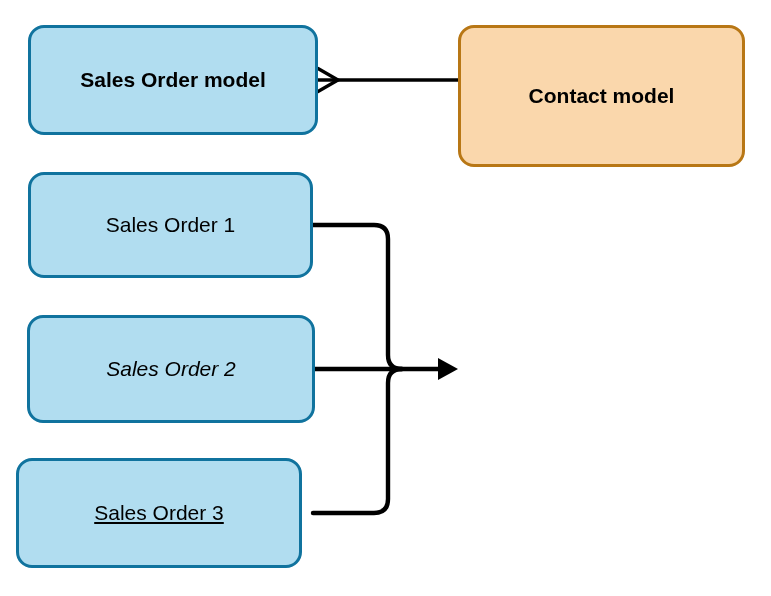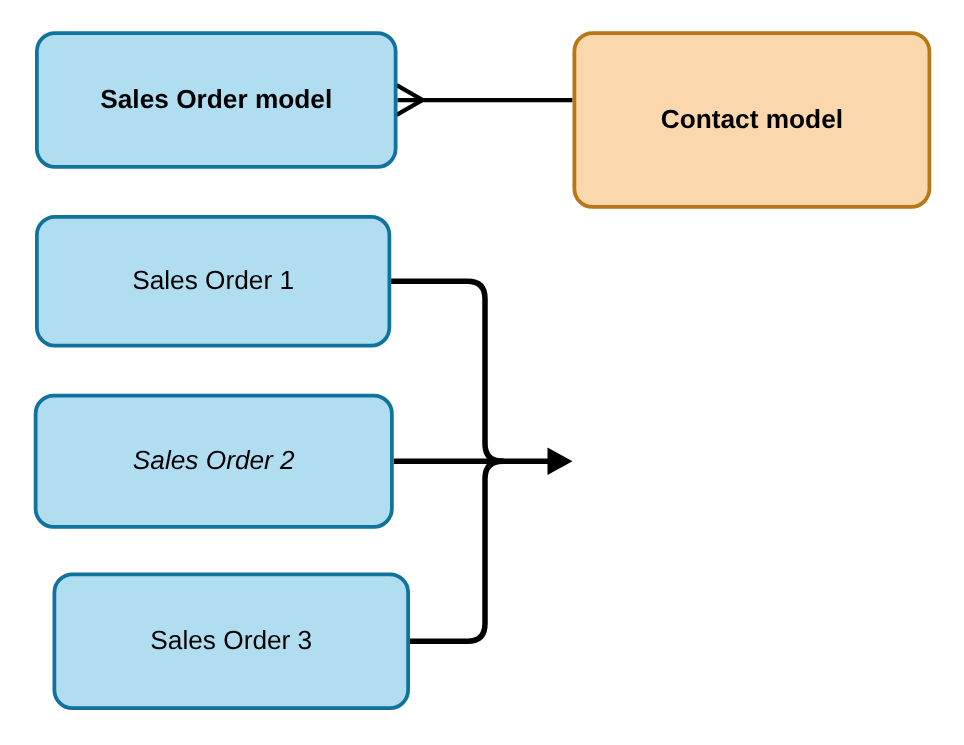--- a/index.html
+++ b/index.html
@@ -44,21 +44,21 @@
     border-color: #B87715;
   }
   .node.bold {
     font-weight: 700;
   }
   
   .n-sales-order-model { left: 28px;  top: 25px;  width: 290px; height: 110px; }
   .n-contact-model     { left: 458px; top: 25px;  width: 287px; height: 142px; }
   .n-sales-order-1     { left: 28px;  top: 172px; width: 285px; height: 106px; }
   .n-sales-order-2     { left: 27px;  top: 315px; width: 288px; height: 108px; font-style: italic; }
-  .n-sales-order-3     { left: 42px;  top: 458px; width: 286px; height: 110px; }
+  .n-sales-order-3     { left: 16px;  top: 458px; width: 286px; height: 110px; text-decoration: underline; }
   .n-customer-a        { left: 458px; top: 315px; width: 287px; height: 106px; }
 </style>
 </head>
 <body>
 
 <div class="canvas">
 
   <svg class="edges" viewBox="0 0 771 596" aria-hidden="true">
 
     <path d="M318 80 H458" fill="none" stroke="#000000" stroke-width="3.4"></path>

